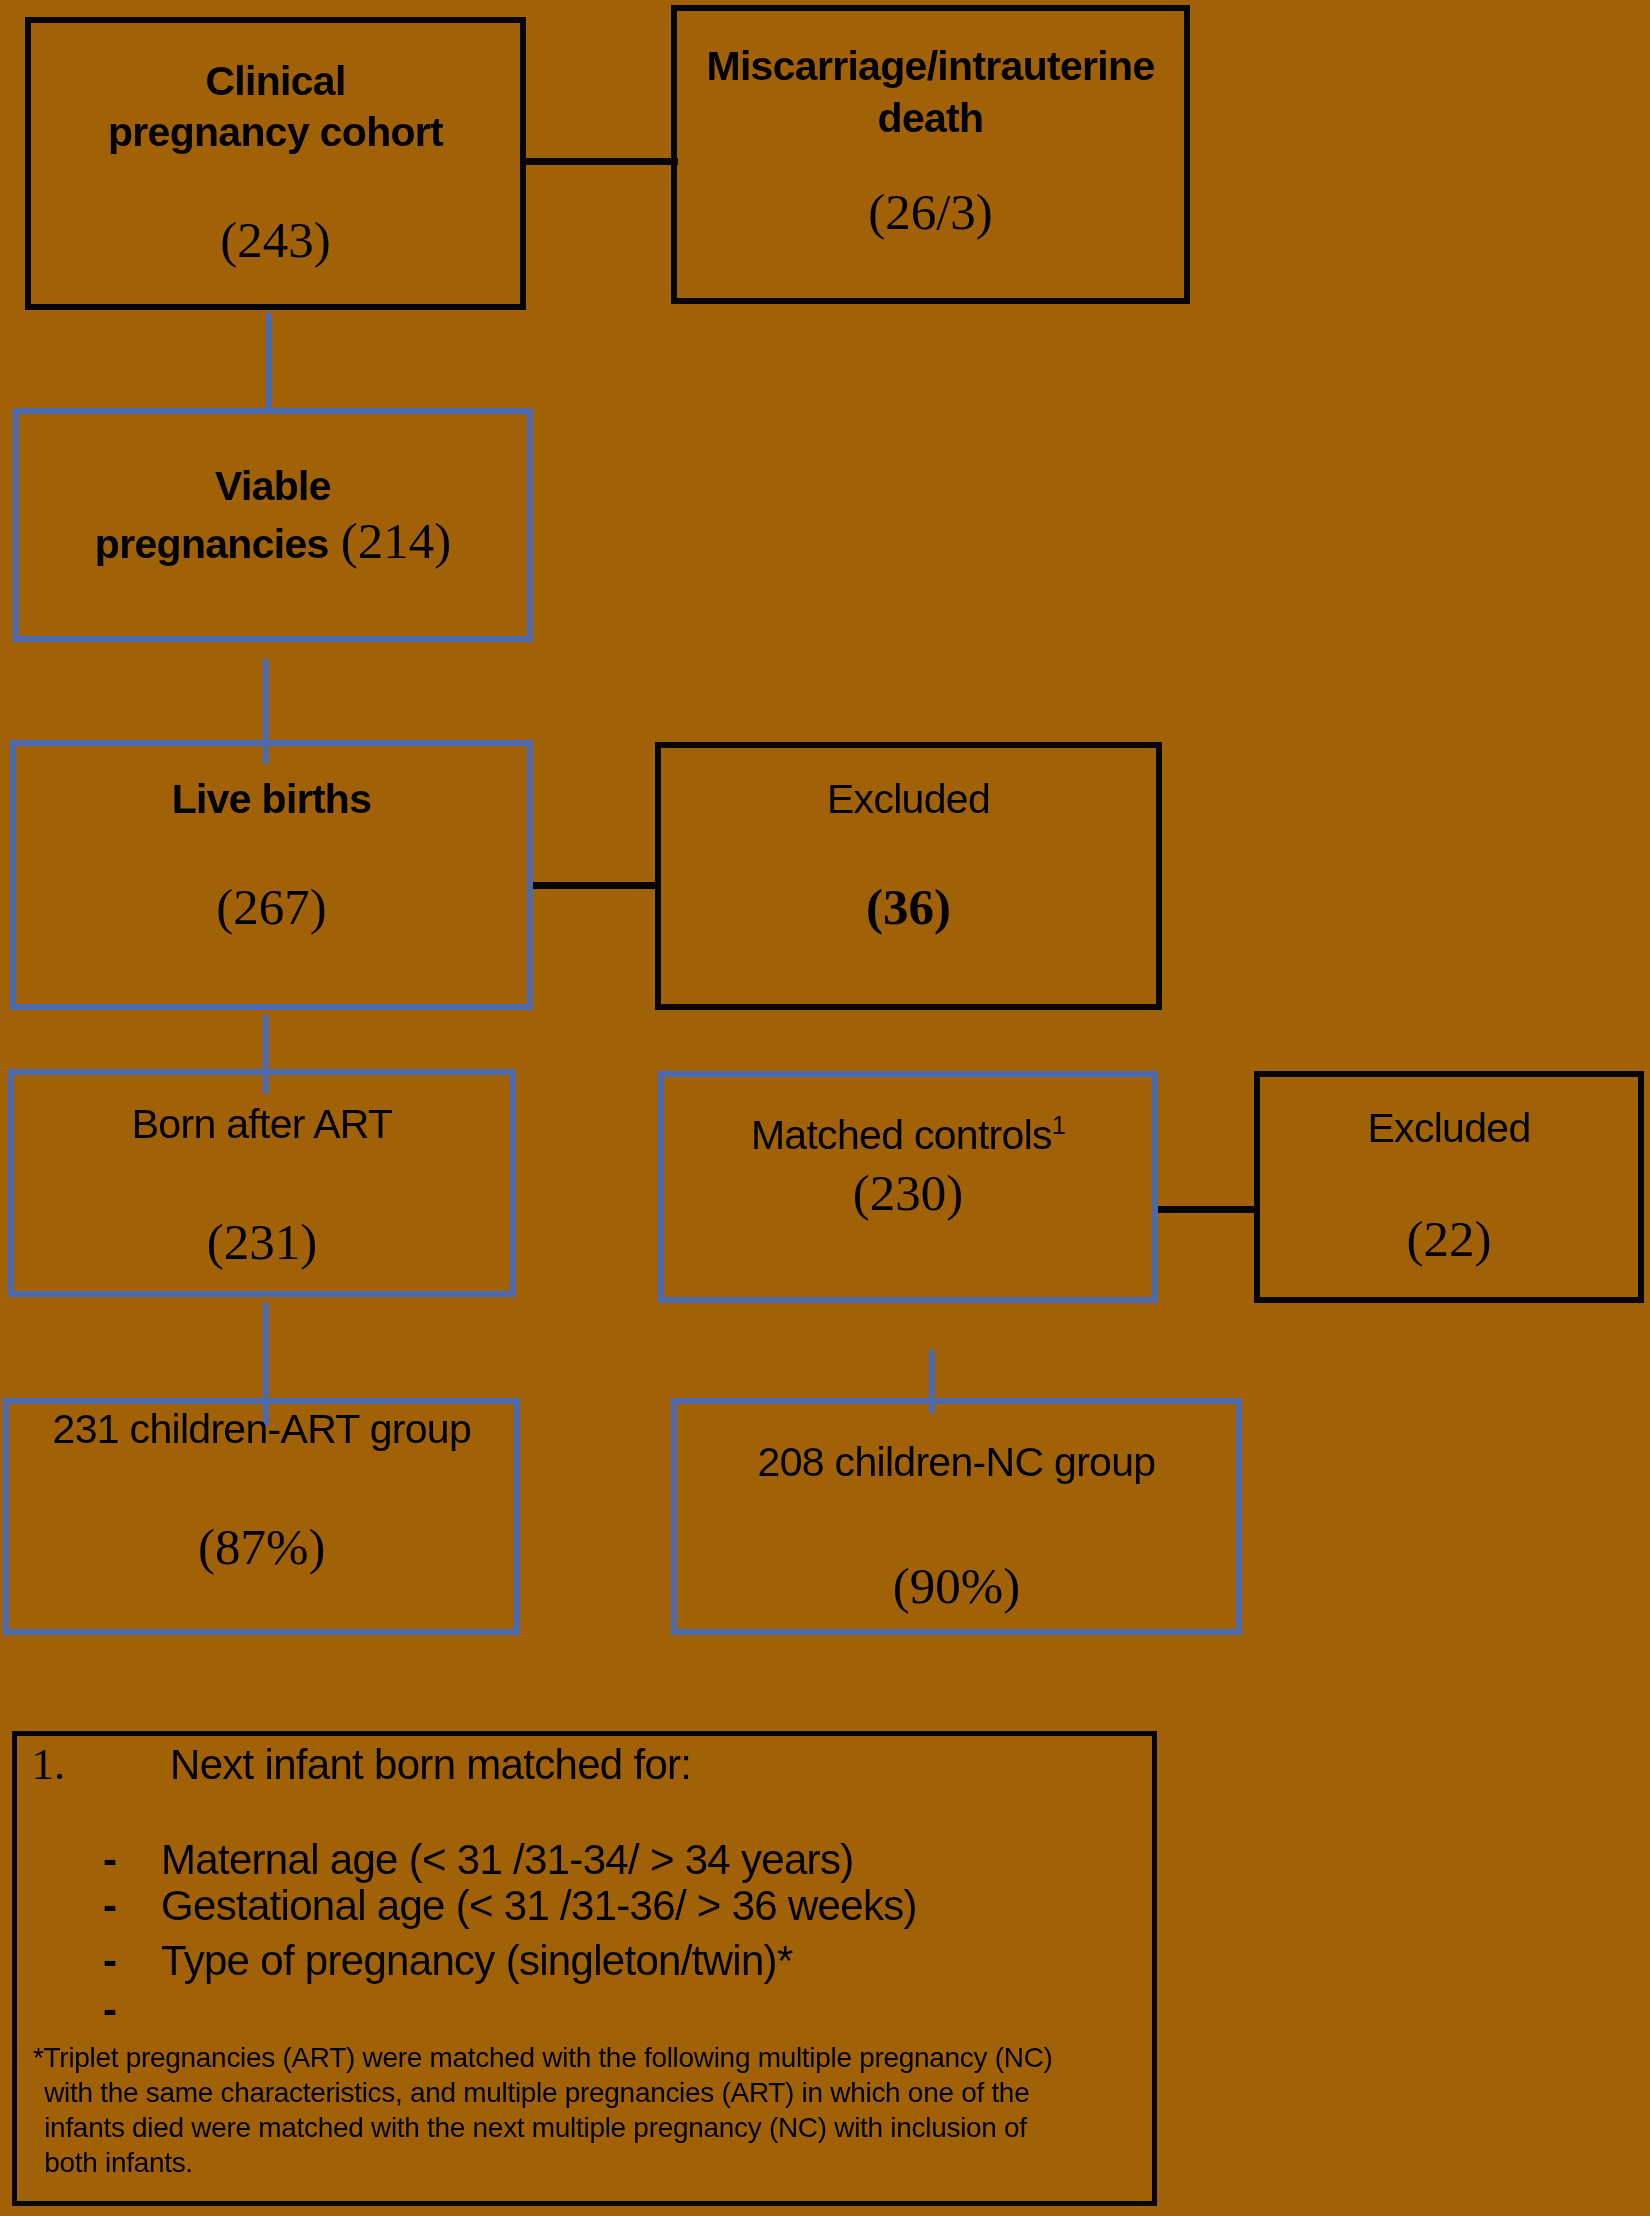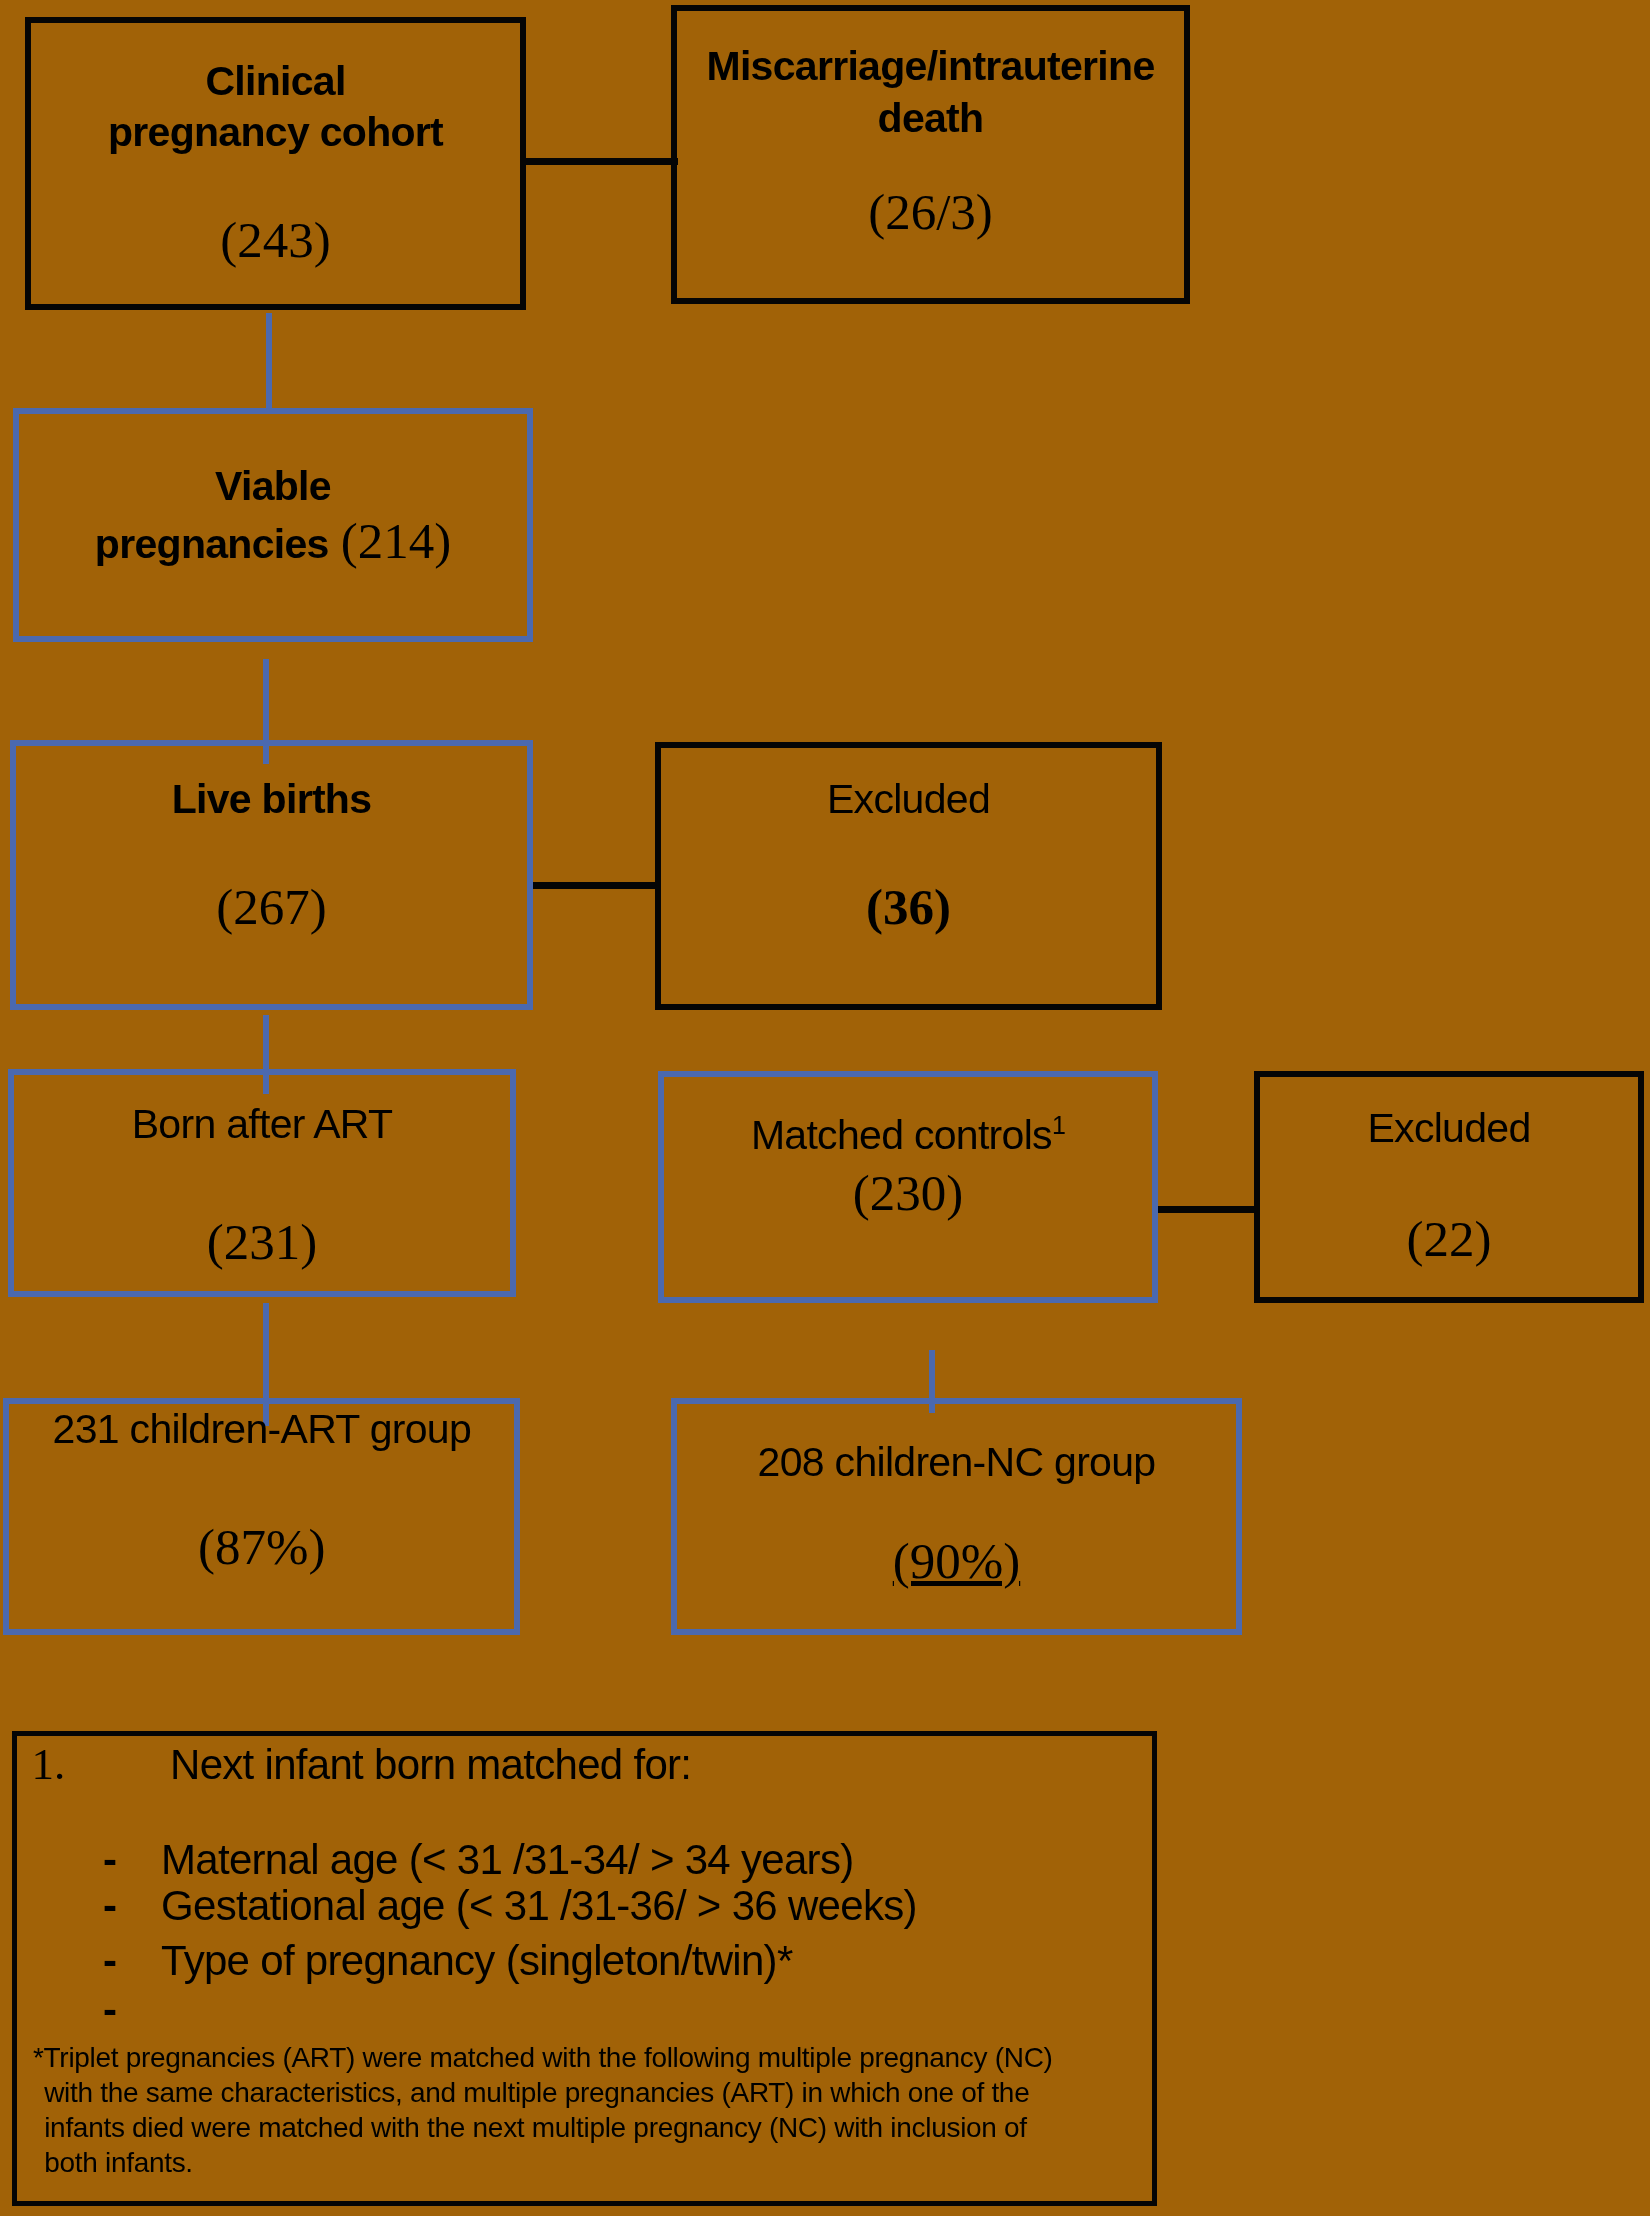--- a/index.html
+++ b/index.html
@@ -163,21 +163,21 @@
     <div class="num" style="margin-top:56px;">(22)</div>
   </div>
 
   <div class="box blue" style="left:3.3px; top:1398px; width:517px; height:237px; ">
     <div class="title">231 children-ART group</div>
     <div class="num" style="margin-top:63px;">(87%)</div>
   </div>
 
   <div class="box blue" style="left:671px; top:1398px; width:571px; height:237px; padding-top:33px;">
     <div class="title">208 children-NC group</div>
-    <div class="num" style="margin-top:44px;text-decoration:underline;">(90%)</div>
+    <div class="num" style="margin-top:69px;">(90%)</div>
   </div>
 
   <div id="footnote-box">
     <div class="fn-abs" id="fn-number">1.</div>
     <div class="fn-abs" id="fn-heading">Next infant born matched for:</div>
 
     <div class="fn-abs fn-item-dash" style="top:99px;">-</div>
     <div class="fn-abs fn-item-text" style="top:99px;">Maternal age (&lt; 31 /31-34/ &gt; 34 years)</div>
 
     <div class="fn-abs fn-item-dash" style="top:145px;">-</div>

